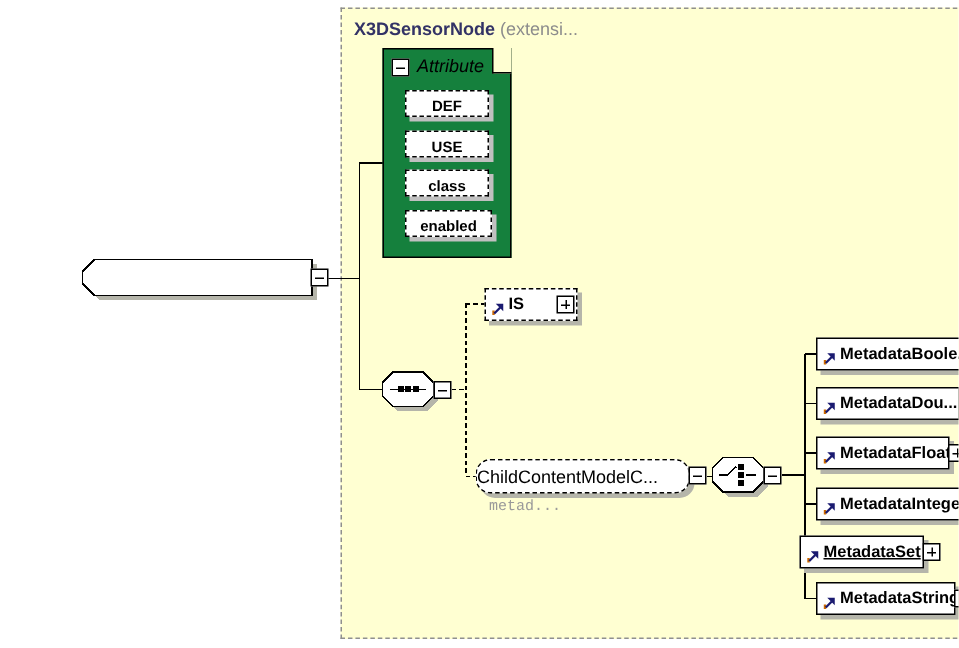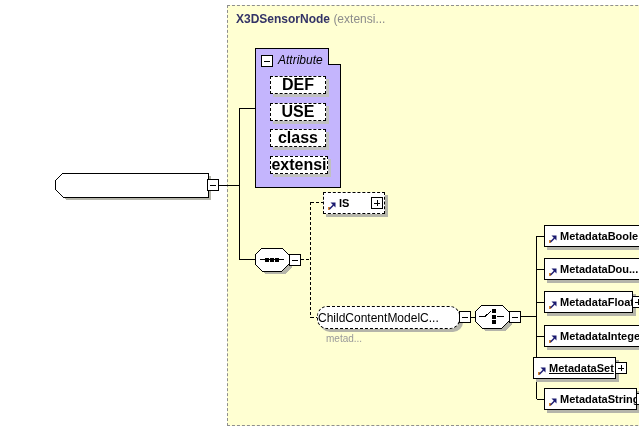--- a/index.html
+++ b/index.html
@@ -24,47 +24,47 @@
     box-shadow:3px 3px 0 #b5b5aa;display:flex;align-items:center;z-index:3;
     font-size:11px;font-weight:bold;color:#000;white-space:nowrap;overflow:visible;
   }
   .box.dashed{border-style:dashed;}
   .box .lbl{flex:0 0 auto;}
   .center{justify-content:flex-start;}
   .ref{padding-left:3px;gap:2px;}
   .ref svg{flex:0 0 auto;margin-top:5px;}
   
   .attr-container{
-    position:absolute;left:208px;top:48px;width:86px;height:140px;
-    background:#c4b5fd;border:1px solid #000;box-sizing:border-box;z-index:3;
+    position:absolute;left:208px;top:32px;width:86px;height:140px;
+    background:#15803d;border:1px solid #000;box-sizing:border-box;z-index:3;
   }
   .attr-notch{
     position:absolute;right:-1px;top:-1px;width:13px;height:17px;background:#ffffd2;
     border-left:1px solid #000;border-bottom:1px solid #000;box-sizing:border-box;
   }
   .attr-header{position:absolute;left:22px;top:4px;font-style:italic;font-size:12px;color:#000;}
   .attr-item{
     position:absolute;left:14px;width:56px;height:18px;background:#fff;
     border:1px dashed #000;box-sizing:border-box;box-shadow:3px 3px 0 #c0c0c0;
-    display:flex;align-items:center;justify-content:center;
-    font-size:16px;font-weight:bold;
+    display:flex;align-items:flex-end;justify-content:center;
+    font-size:10px;font-weight:bold;
   }
   
   .pm{
     position:absolute;width:12px;height:12px;background:#fff;border:1px solid #000;
     box-sizing:border-box;z-index:5;
   }
   .pm::before{content:"";position:absolute;left:2px;top:4.5px;width:6px;height:1px;background:#000;}
   .pm.plus::after{content:"";position:absolute;left:4.5px;top:2px;width:1px;height:6px;background:#000;}
   .root-label{
     position:absolute;left:8px;top:173px;width:153px;height:24px;z-index:3;
     display:flex;align-items:center;justify-content:center;
     font-size:11px;font-weight:bold;
   }
-  .annotation{position:absolute;left:279px;top:333px;font-size:10px;color:#9a9a9a;z-index:3;}
+  .annotation{position:absolute;left:279px;top:333px;font-size:10px;color:#9a9a9a;z-index:3;font-family:Liberation Mono, monospace;}
 </style>
 </head>
 <body>
 
 <div id="stage">
 
   <div class="region">
     <div class="region-title">
       <span class="t1">X3DSensorNode</span>
       <span class="t2">(extensi...</span>
@@ -129,21 +129,21 @@
     <div class="attr-item" style="top:27px;">
       <span>DEF</span>
     </div>
     <div class="attr-item" style="top:54px;">
       <span>USE</span>
     </div>
     <div class="attr-item" style="top:80px;">
       <span>class</span>
     </div>
     <div class="attr-item" style="top:107px;width:58px;">
-      <span>extensi</span>
+      <span>enabled</span>
     </div>
   </div>
 
   <div class="pm minus" style="left:242px;top:254px;"></div>
 
   <div class="box dashed ref" style="left:276px;top:192px;width:62px;height:22px;">
     <svg width="10" height="10" viewBox="0 0 10 10">
       <path d="M2 9 L2 6" stroke="#cc6a00" stroke-width="1.6" fill="none"></path>
       <path d="M2.5 8 L6.5 4" stroke="#1a1a70" stroke-width="1.5" fill="none"></path>
       <polygon points="3.5,1.5 8.5,1.5 8.5,6.5" fill="#1a1a70"></polygon>

